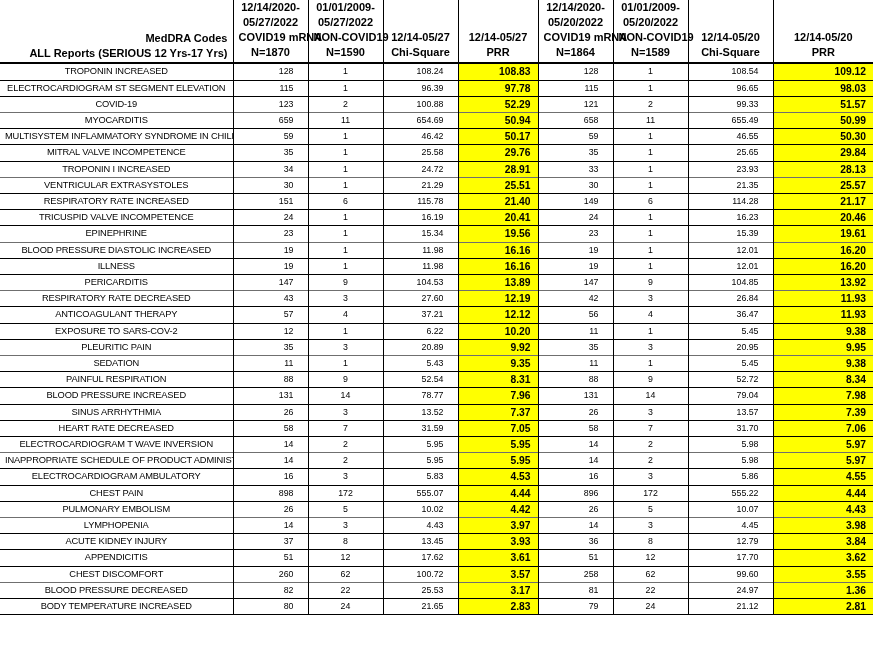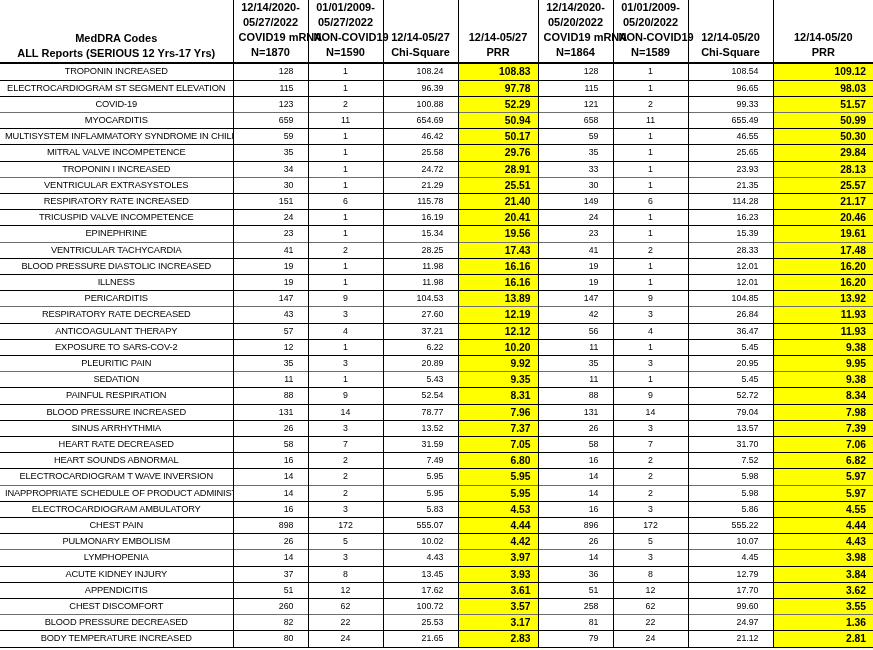--- a/index.html
+++ b/index.html
@@ -42,21 +42,21 @@
     font-weight: bold;
     font-size: 11px;
     vertical-align: bottom;
     padding: 0 5px 3px 5px;
     height: 56px;
     background: #ffffff;
     line-height: 1.35;
     border-bottom: 2.2px solid #000;
   }
   thead th.h-name {
-    text-align: center;
+    text-align: right;
     border-right: 1.6px solid #000;
     padding-bottom: 2px;
   }
   thead th.h-num {
     text-align: center;
     border-right: 1.1px solid #000;
   }
   thead th.h-prr {
     text-align: center;
     border-left: 1.9px solid #000;
@@ -301,31 +301,20 @@
           <td class="num grpstart">23</td>
           <td class="num ctr">1</td>
           <td class="num">15.34</td>
           <td class="prr">19.56</td>
           <td class="num">23</td>
           <td class="num ctr">1</td>
           <td class="num">15.39</td>
           <td class="prr last">19.61</td>
         </tr>
         <tr>
-          <td class="name">VENTRICULAR TACHYCARDIA</td>
-          <td class="num grpstart">41</td>
-          <td class="num ctr">2</td>
-          <td class="num">28.25</td>
-          <td class="prr">17.43</td>
-          <td class="num">41</td>
-          <td class="num ctr">2</td>
-          <td class="num">28.33</td>
-          <td class="prr last">17.48</td>
-        </tr>
-        <tr>
           <td class="name">BLOOD PRESSURE DIASTOLIC INCREASED</td>
           <td class="num grpstart">19</td>
           <td class="num ctr">1</td>
           <td class="num">11.98</td>
           <td class="prr">16.16</td>
           <td class="num">19</td>
           <td class="num ctr">1</td>
           <td class="num">12.01</td>
           <td class="prr last">16.20</td>
         </tr>
@@ -443,31 +432,20 @@
           <td class="name">HEART RATE DECREASED</td>
           <td class="num grpstart">58</td>
           <td class="num ctr">7</td>
           <td class="num">31.59</td>
           <td class="prr">7.05</td>
           <td class="num">58</td>
           <td class="num ctr">7</td>
           <td class="num">31.70</td>
           <td class="prr last">7.06</td>
         </tr>
-        <tr>
-          <td class="name">HEART SOUNDS ABNORMAL</td>
-          <td class="num grpstart">16</td>
-          <td class="num ctr">2</td>
-          <td class="num">7.49</td>
-          <td class="prr">6.80</td>
-          <td class="num">16</td>
-          <td class="num ctr">2</td>
-          <td class="num">7.52</td>
-          <td class="prr last">6.82</td>
-        </tr>
         <tr class="thickb">
           <td class="name">ELECTROCARDIOGRAM T WAVE INVERSION</td>
           <td class="num grpstart">14</td>
           <td class="num ctr">2</td>
           <td class="num">5.95</td>
           <td class="prr">5.95</td>
           <td class="num">14</td>
           <td class="num ctr">2</td>
           <td class="num">5.98</td>
           <td class="prr last">5.97</td>

